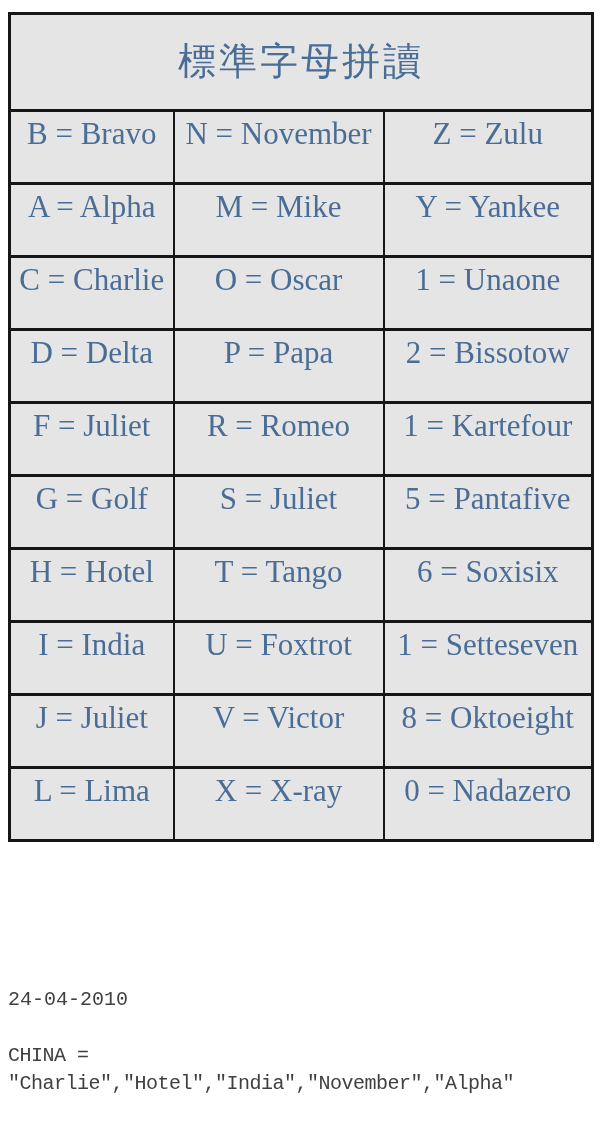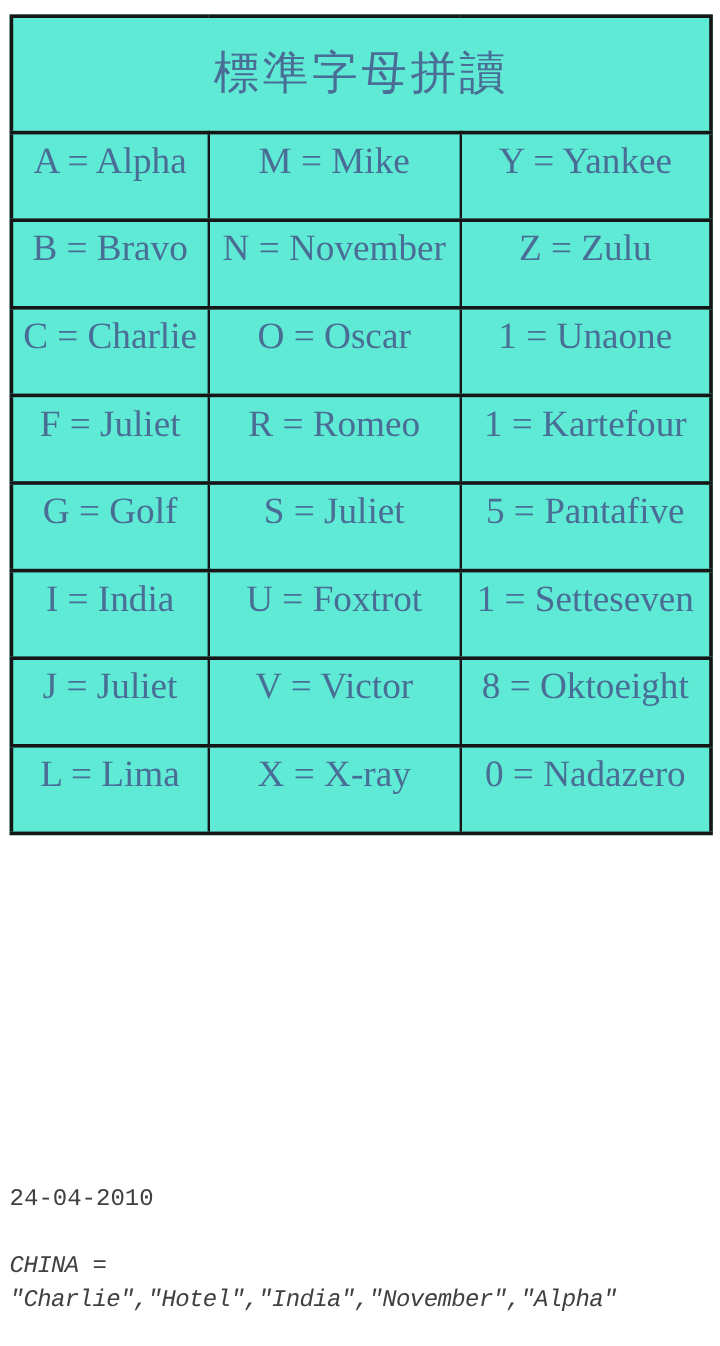--- a/index.html
+++ b/index.html
@@ -17,21 +17,21 @@
 
   
   table.phonetic {
     position: absolute;
     left: 8px;
     top: 12px;
     width: 583px;
     border-collapse: collapse;
     table-layout: fixed;
     border: 3px solid #161616;
-    background: #5eead4;
+    background: #e5e5e5;
   }
   table.phonetic td {
     border: 2px solid #161616;
     border-top-width: 3px;
     border-bottom-width: 3px;
     color: #4a6d96;
     text-align: center;
     vertical-align: top;
     padding: 5px 0 0 0;
     font-size: 31px;
@@ -62,60 +62,69 @@
     color: #404040;
     white-space: nowrap;
   }
   .footer-notes .date-line {
     margin: 0 0 28px 0;
   }
   .footer-notes .china-line,
   .footer-notes .spelling-line {
     margin: 0;
     letter-spacing: -0.5px;
-    font-style: italic;
   }
 </style>
 </head>
 <body>
 
 <table class="phonetic">
   <colgroup>
     <col style="width:164px">
     <col style="width:210px">
     <col style="width:209px">
   </colgroup>
   <tbody>
     <tr>
       <td class="title-cell" colspan="3">標準字母拼讀</td>
     </tr>
     <tr class="data-row">
+      <td>B = Bravo</td>
+      <td>N = November</td>
+      <td>Z = Zulu</td>
+    </tr>
+    <tr class="data-row">
       <td>A = Alpha</td>
       <td>M = Mike</td>
       <td>Y = Yankee</td>
     </tr>
     <tr class="data-row">
-      <td>B = Bravo</td>
-      <td>N = November</td>
-      <td>Z = Zulu</td>
-    </tr>
-    <tr class="data-row">
       <td>C = Charlie</td>
       <td>O = Oscar</td>
       <td>1 = Unaone</td>
+    </tr>
+    <tr class="data-row">
+      <td>D = Delta</td>
+      <td>P = Papa</td>
+      <td>2 = Bissotow</td>
     </tr>
     <tr class="data-row">
       <td>F = Juliet</td>
       <td>R = Romeo</td>
       <td>1 = Kartefour</td>
     </tr>
     <tr class="data-row">
       <td>G = Golf</td>
       <td>S = Juliet</td>
       <td>5 = Pantafive</td>
+    </tr>
+    <tr class="data-row">
+      <td>H = Hotel</td>
+      <td>T = Tango</td>
+      <td>6 = Soxisix</td>
     </tr>
     <tr class="data-row">
       <td>I = India</td>
       <td>U = Foxtrot</td>
       <td>1 = Setteseven</td>
     </tr>
     <tr class="data-row">
       <td>J = Juliet</td>
       <td>V = Victor</td>
       <td>8 = Oktoeight</td>

